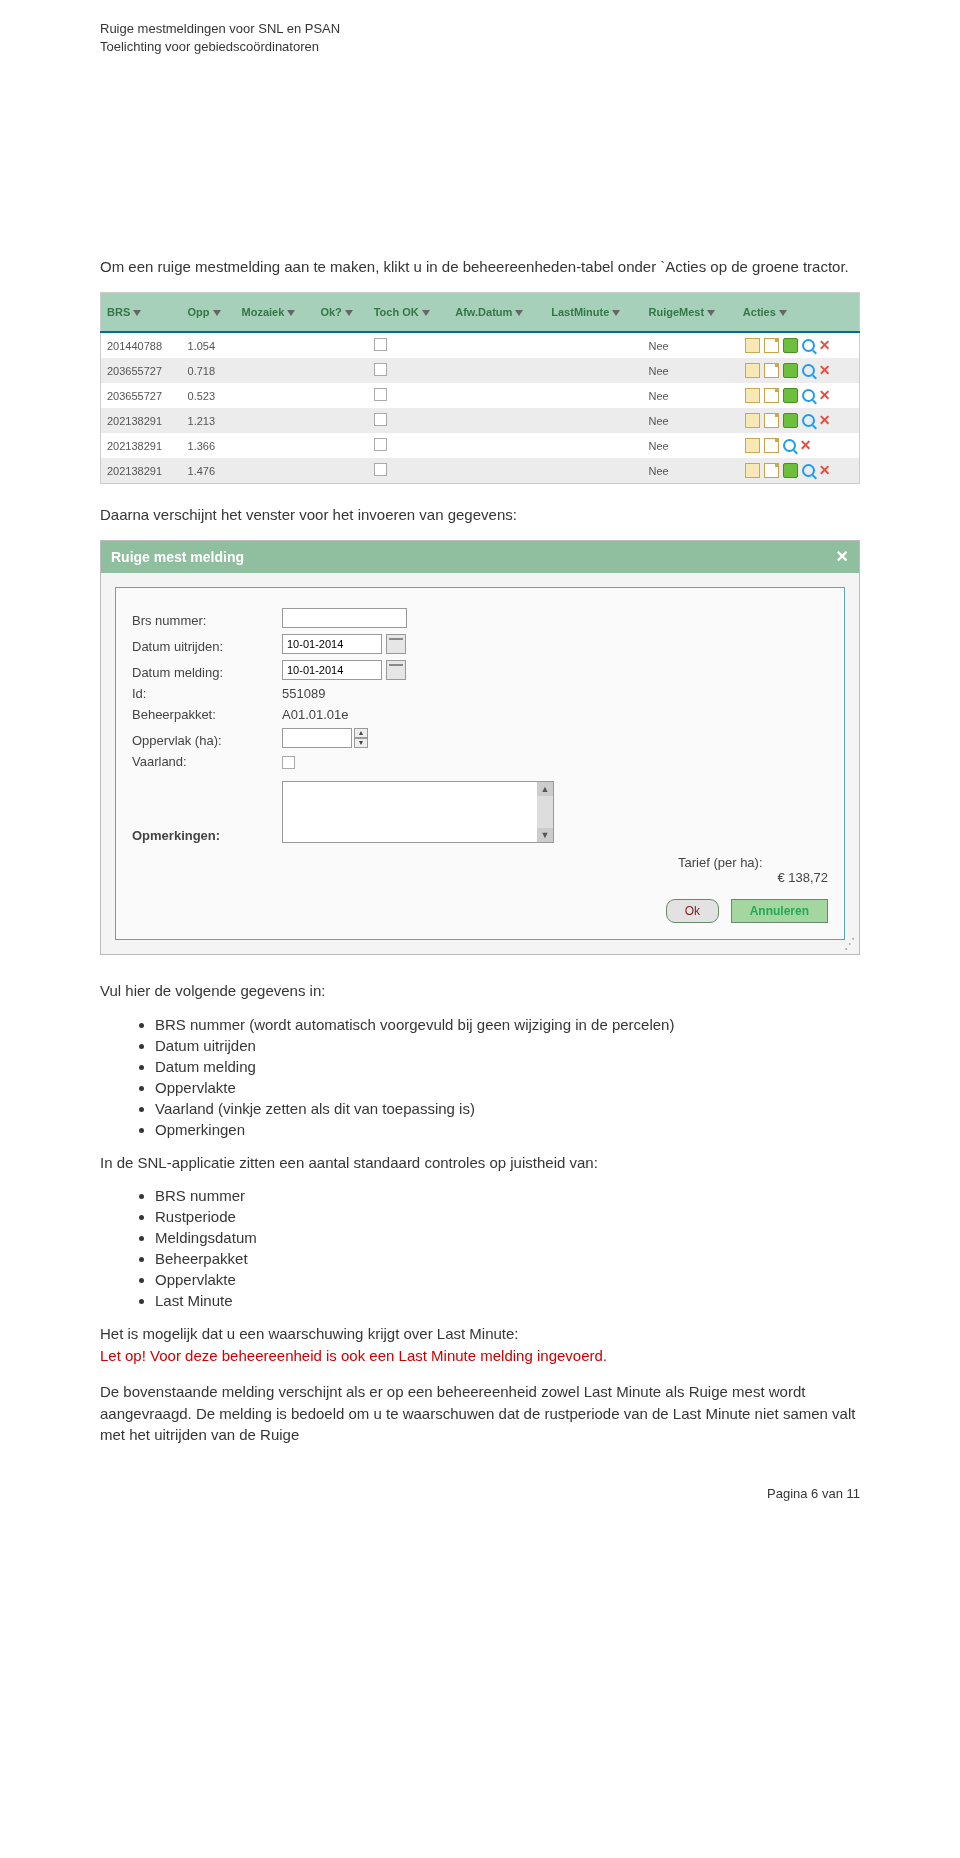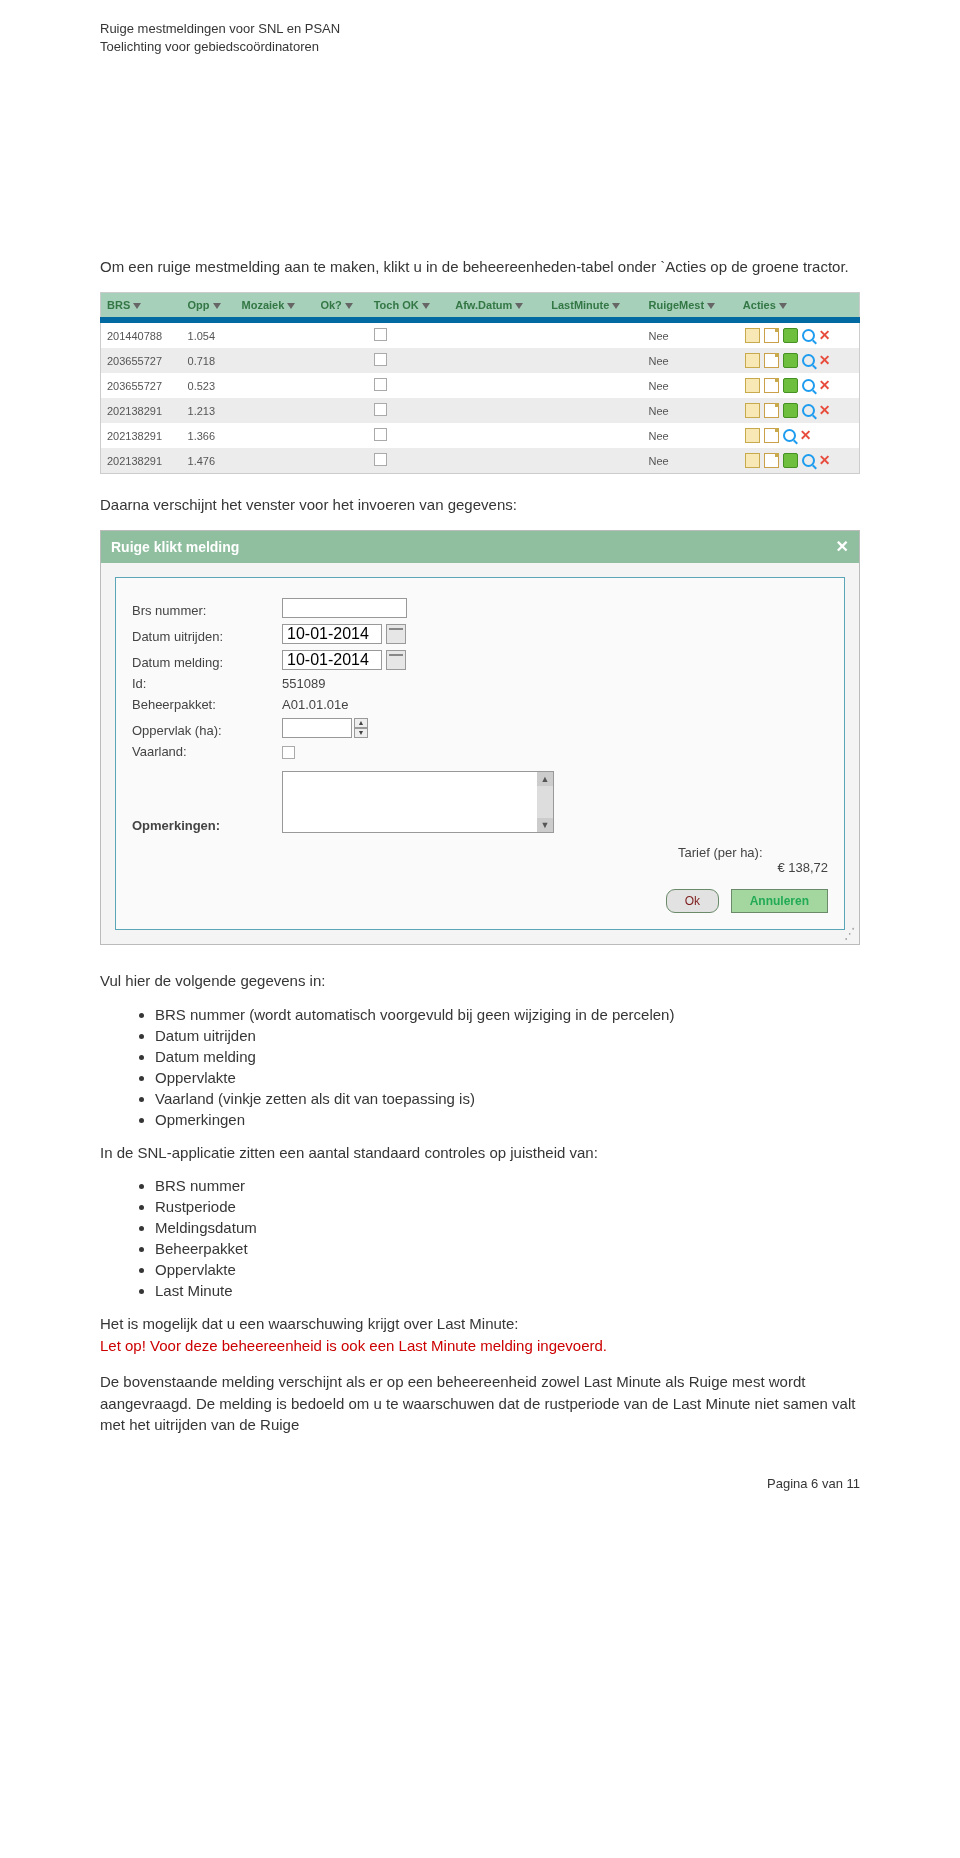--- a/index.html
+++ b/index.html
@@ -2,42 +2,42 @@
 <html><head>
 <meta charset="utf-8">
 <style>
   html, body { margin:0; padding:0; background:#fff; }
   body { width:960px; font-family:Verdana,Geneva,sans-serif; font-size:15px; color:#363636; }
   .page { padding:20px 100px 40px 100px; box-sizing:border-box; }
   .hdr-small { font-size:13px; line-height:1.4; margin-bottom:200px; }
   .para { margin:14px 0; line-height:1.45; }
   
   .tbl { border:1px solid #ccc; font-size:11px; color:#555; margin:10px 0 20px 0; width:100%; border-collapse:collapse; }
-  .tbl th { background:#a7d0bb; color:#374; padding:6px 6px; text-align:left; border-bottom:6px solid #0369a1; font-weight:bold; }
+  .tbl th { background:#a7d0bb; color:#374; padding:13px 6px; text-align:left; border-bottom:2px solid #0369a1; font-weight:bold; }
   .tbl td { padding:5px 6px; white-space:nowrap; }
   .tbl tr.alt td { background:#ececec; }
   .funnel { display:inline-block; width:0; height:0; border-left:4px solid transparent; border-right:4px solid transparent; border-top:6px solid #666; margin-left:3px; vertical-align:middle; }
   .chk { display:inline-block; width:11px; height:11px; border:1px solid #aaa; background:#fff; }
   .icon { display:inline-block; width:13px; height:13px; margin:0 2px; vertical-align:middle; }
   .i-page { background:#f7e8b5; border:1px solid #c8a94c; }
   .i-note { background:#fff; border:1px solid #caa04a; position:relative; }
   .i-note::after { content:""; position:absolute; right:-1px; top:-1px; width:4px; height:4px; background:#c8a94c;}
   .i-tractor { background:#6fbf3f; border:1px solid #449022; border-radius:2px; }
   .i-search { border:2px solid #1e9cef; border-radius:50%; width:9px; height:9px; position:relative; background:none;}
   .i-search::after { content:""; position:absolute; width:5px; height:2px; background:#1e9cef; transform:rotate(45deg); bottom:-3px; right:-4px;}
   .i-x { color:#e74c3c; font-weight:bold; font-size:14px; line-height:13px; width:auto; height:auto;}
   
   .dlg-wrap { border:1px solid #bbb; margin:10px 0 25px 0; background:#f4f4f4; position:relative; font-family:Arial,sans-serif; }
   .dlg-title { background:#8fbf9f; color:#fff; font-weight:bold; padding:8px 10px; font-size:14px; position:relative; }
   .dlg-close { position:absolute; right:10px; top:6px; color:#fff; font-size:16px; cursor:pointer; }
   .dlg-body { border:1px solid #5aa6b8; margin:14px; background:#fafafa; padding:14px 16px 16px 16px; font-size:13px; color:#444; }
   .dlg-row { display:flex; align-items:flex-end; margin:6px 0; }
   .dlg-row label { width:150px; flex-shrink:0; }
   .dlg-row .val { }
-  .inp { border:1px solid #999; background:#fff; height:18px; font-size:16px; padding:0 4px; }
+  .inp { border:1px solid #999; background:#fff; height:18px; font-size:11px; padding:0 4px; }
   .w120 { width:115px; }
   .w60 { width:60px; }
   .w90 { width:90px; }
   .cal { display:inline-block; width:18px; height:18px; border:1px solid #999; background:#e6e6e6; margin-left:4px; position:relative; vertical-align:top;}
   .cal::before{content:""; position:absolute; left:2px; right:2px; top:3px; height:2px; background:#888;}
   .stepper { display:inline-flex; align-items:stretch; }
   .step-btns { display:flex; flex-direction:column; margin-left:2px;}
   .step-btns span { width:12px; height:8px; border:1px solid #999; background:#eee; font-size:7px; line-height:7px; text-align:center;}
   .txtarea { border:1px solid #999; background:#fff; width:270px; height:60px; position:relative; }
   .txtarea .sbar { position:absolute; right:0; top:0; bottom:0; width:16px; background:#ddd;}
@@ -144,21 +144,21 @@
           <td>Nee</td>
           <td><span class="icon i-page"></span><span class="icon i-note"></span><span class="icon i-tractor"></span><span class="icon i-search"></span><span class="icon i-x">✕</span></td>
         </tr>
       </tbody>
   </table>
 
   <div class="para">Daarna verschijnt het venster voor het invoeren van gegevens:</div>
 
   <div class="dlg-wrap">
     <div class="dlg-title">
-      <span>Ruige klikt melding</span>
+      <span>Ruige mest melding</span>
       <span class="dlg-close">✕</span>
     </div>
     <div class="dlg-body">
       <div class="dlg-row">
         <label>Brs nummer:</label>
         <input class="inp w120" style="">
       </div>
       <div class="dlg-row">
         <label>Datum uitrijden:</label>
         <input class="inp w90" value="10-01-2014" style="">

